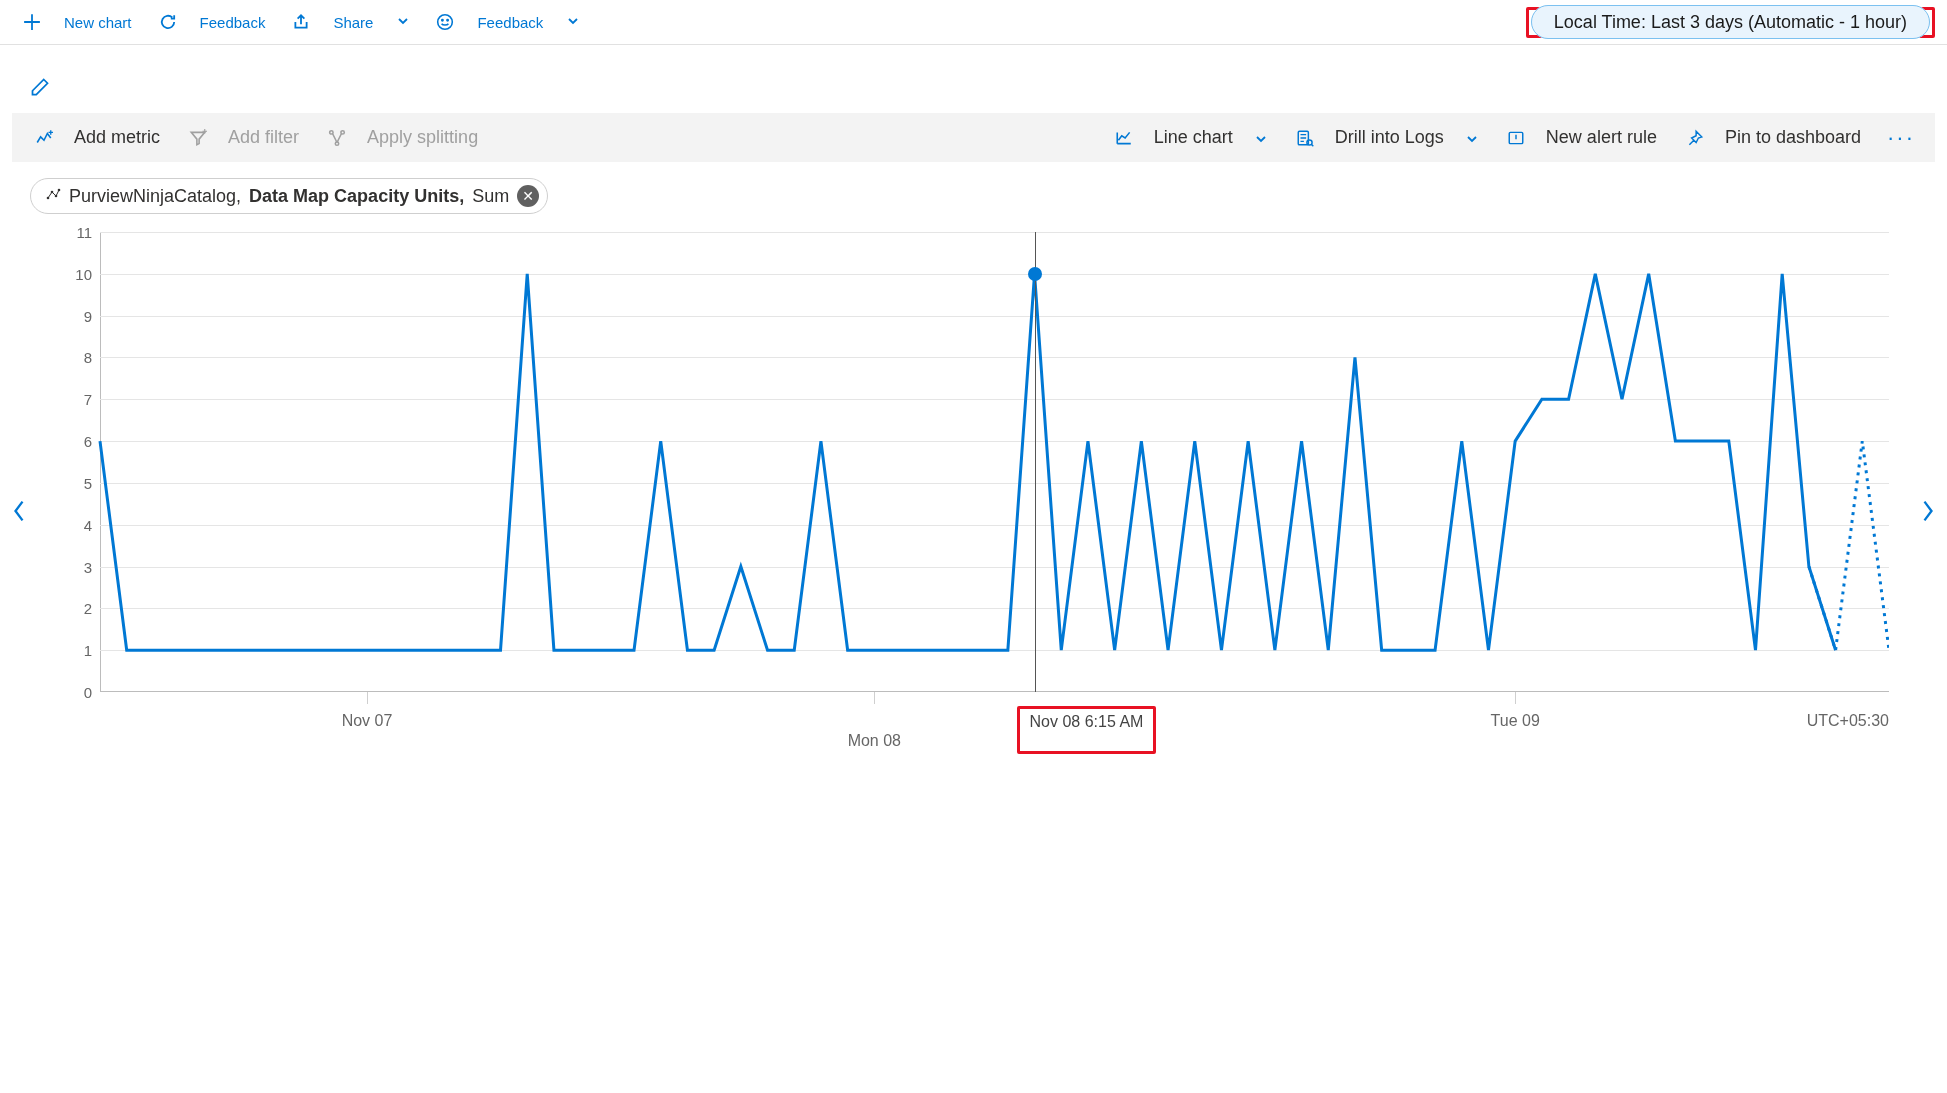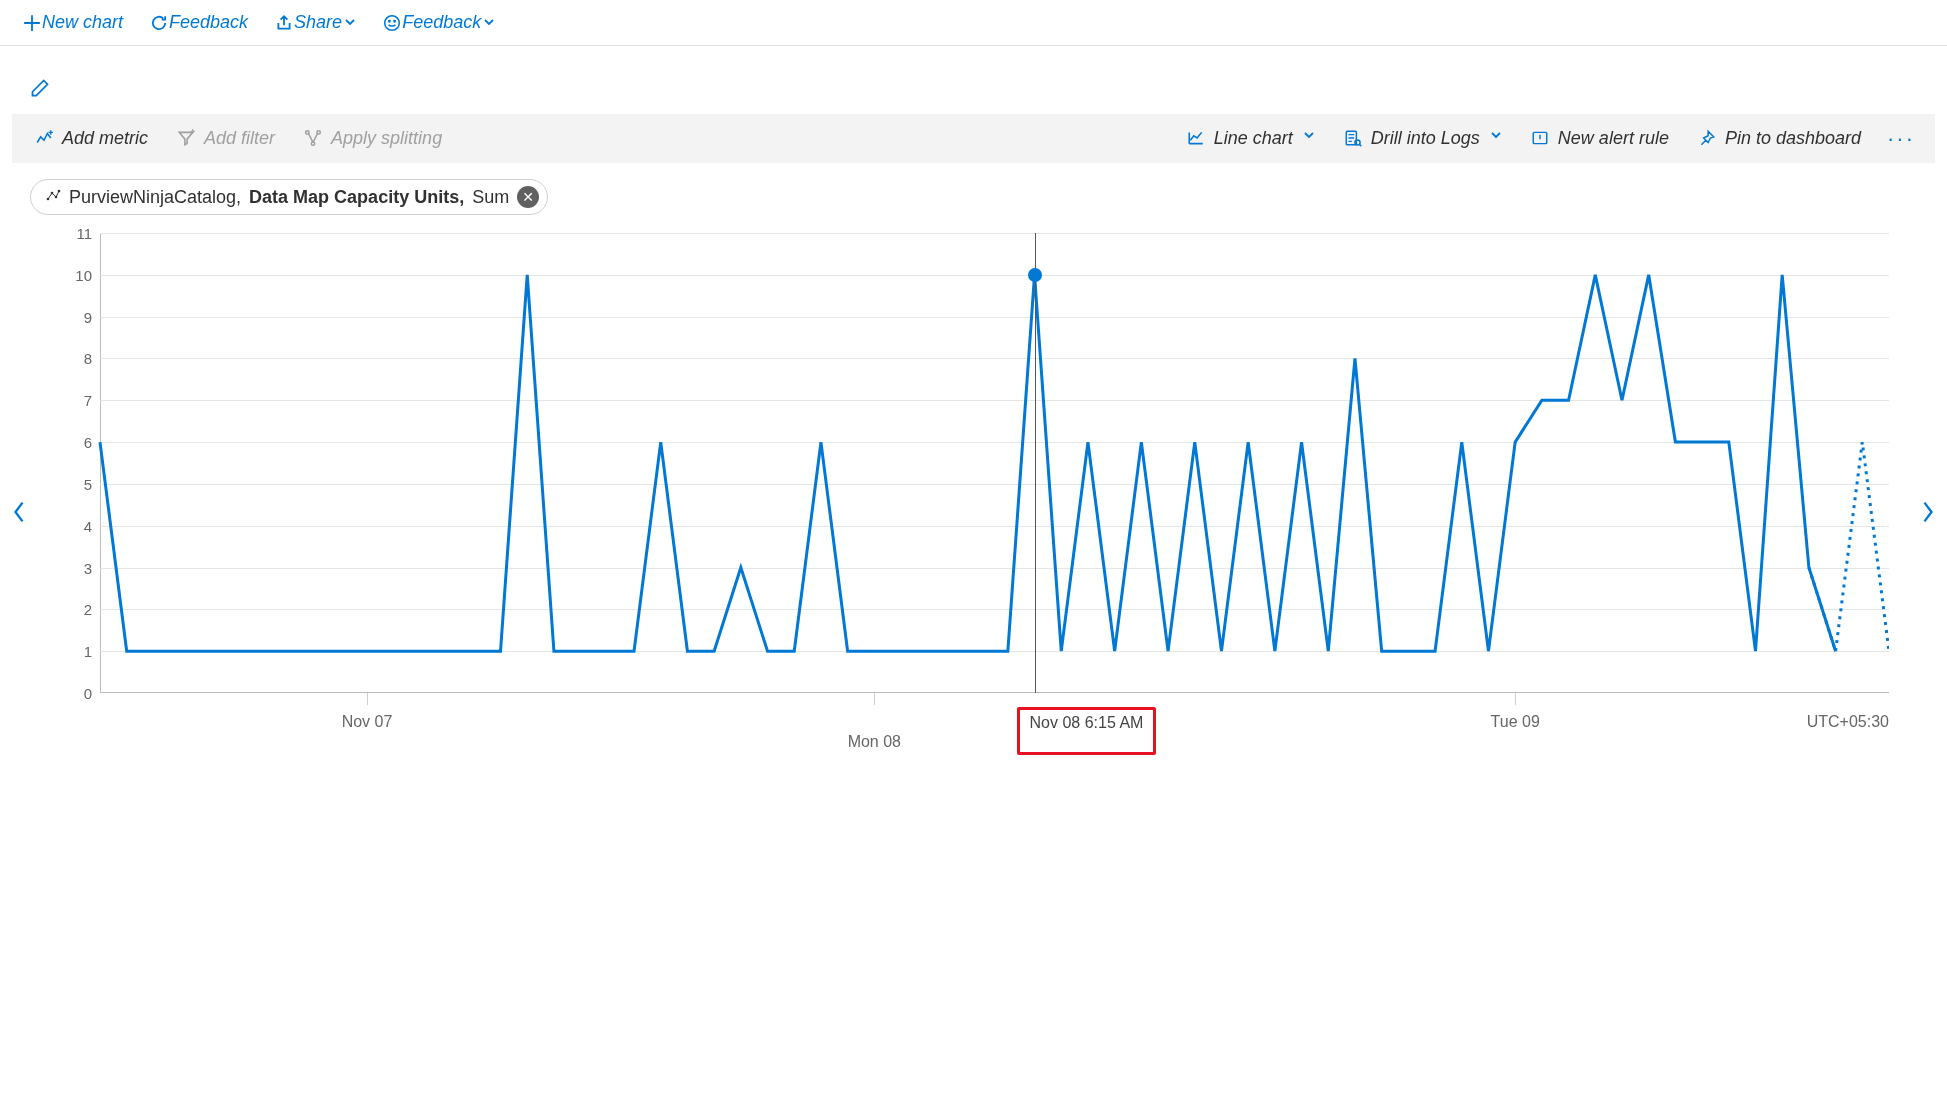--- a/index.html
+++ b/index.html
@@ -15,26 +15,25 @@
     display: flex;
     align-items: center;
     padding: 6px 12px;
     gap: 6px;
     border-bottom: 1px solid #e1e1e1;
     position: relative;
   }
   .tb-btn {
     display: inline-flex;
     align-items: center;
-    gap: 0;
+    gap: 22px;
     padding: 6px 10px;
     color: #0078d4;
     cursor: pointer;
-    font-size: 18px;
-    font-style: italic;
+    font-size: 15px;
   }
   .tb-btn .icon { width: 20px; height: 20px; display:inline-flex; align-items:center; justify-content:center; }
   .chev-down { font-size: 14px; margin-left: 2px; }
   .time-pill {
     margin-left: auto;
     border: 1px solid #7cc1f0;
     background: #e9f4fd;
     border-radius: 24px;
     padding: 6px 22px;
     color: #1b1b1b;
@@ -60,27 +59,26 @@
   .grey-toolbar {
     display:flex;
     align-items:center;
     background:#f3f3f3;
     margin: 0 12px;
     padding: 8px 12px;
     gap: 8px;
   }
   .g-btn {
     display:inline-flex;
-    align-items:flex-start;
-    gap:8px;
+    align-items:flex-end;
+    gap:20px;
     padding: 6px 10px;
     font-size: 18px;
     color:#323130;
     cursor:pointer;
-    font-style:italic;
   }
   .g-btn.disabled { color:#a0a0a0; cursor:default; }
   .g-icon { width:20px; height:20px; display:inline-flex; align-items:center; justify-content:center; color:#0078d4; }
   .g-btn.disabled .g-icon { color:#a0a0a0; }
   .spacer { flex:1; }
   .ellipsis { font-size:22px; color:#0078d4; letter-spacing:2px; cursor:pointer; padding: 0 8px; }
   .metric-chip-row { padding: 16px 30px 8px 30px; display:flex; }
   .metric-chip {
     display:inline-flex;
     align-items:center;
@@ -237,20 +235,25 @@
         </svg>
     </span>
     <span>Feedback</span>
     <span class="chev-down">
       <svg viewBox="0 0 12 12" width="12" height="12" stroke="#0078d4" stroke-width="1.8" fill="none">
           <path d="M2 4l4 4 4-4"></path>
         </svg>
     </span>
   </div>
 
+  <span class="time-pill-wrap red-box">
+    <span class="time-pill">
+      <span>Local Time: Last 3 days (Automatic - 1 hour)</span>
+    </span>
+  </span>
 </div>
 
 <div class="chart-title-row">
   <span class="pencil-icon">
     <svg viewBox="0 0 16 16" width="20" height="20" stroke="#0078d4" stroke-width="1.4" fill="none">
         <path d="M11 2l3 3-9 9H2v-3z"></path>
       </svg>
   </span>
 </div>
 

